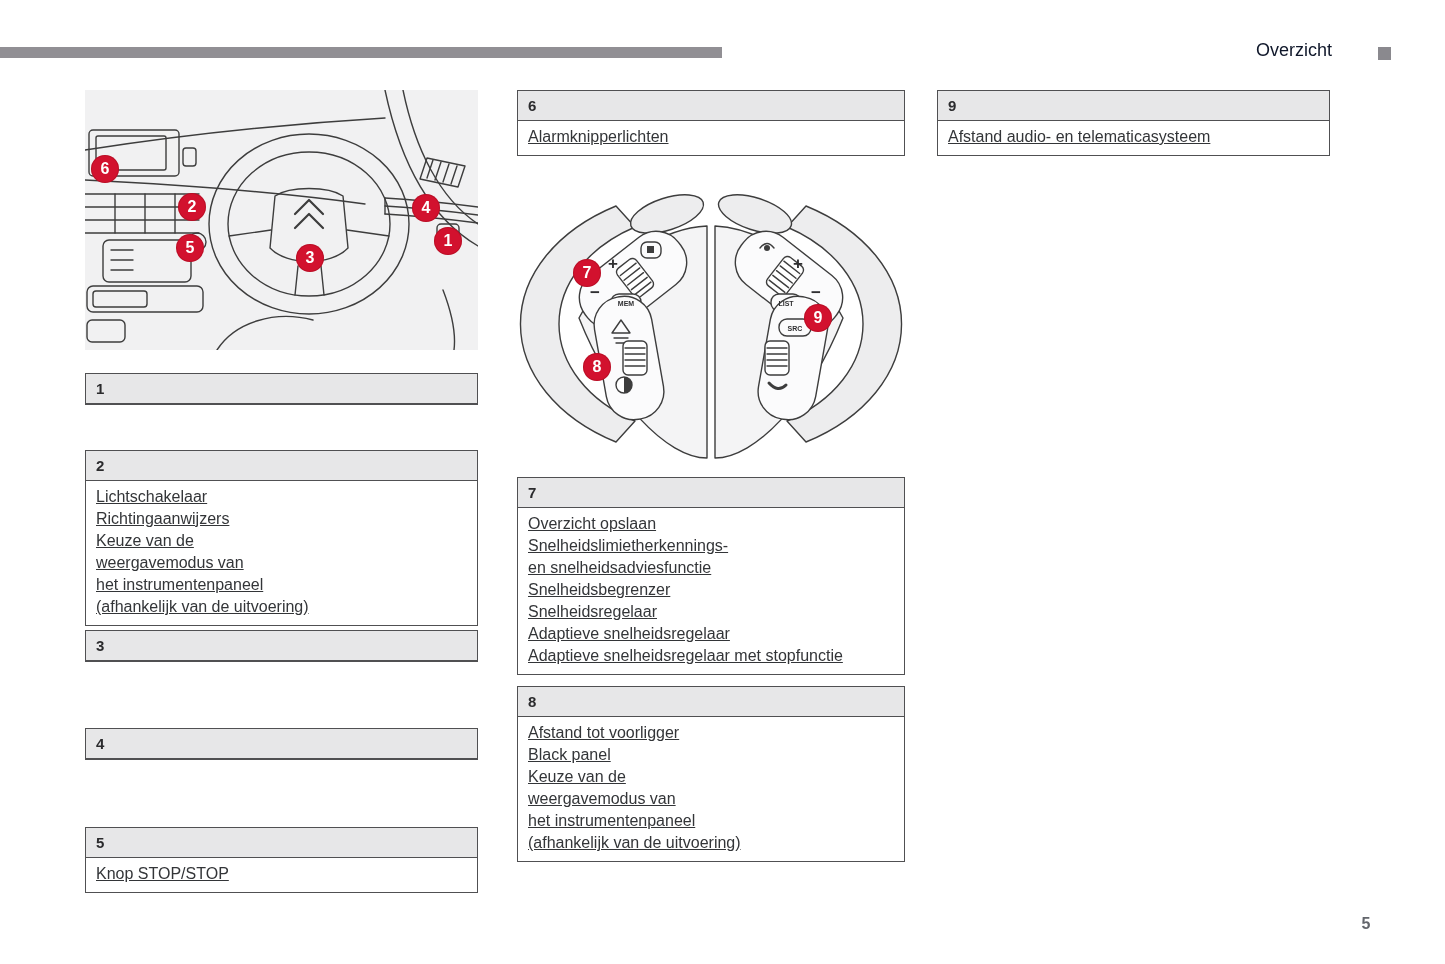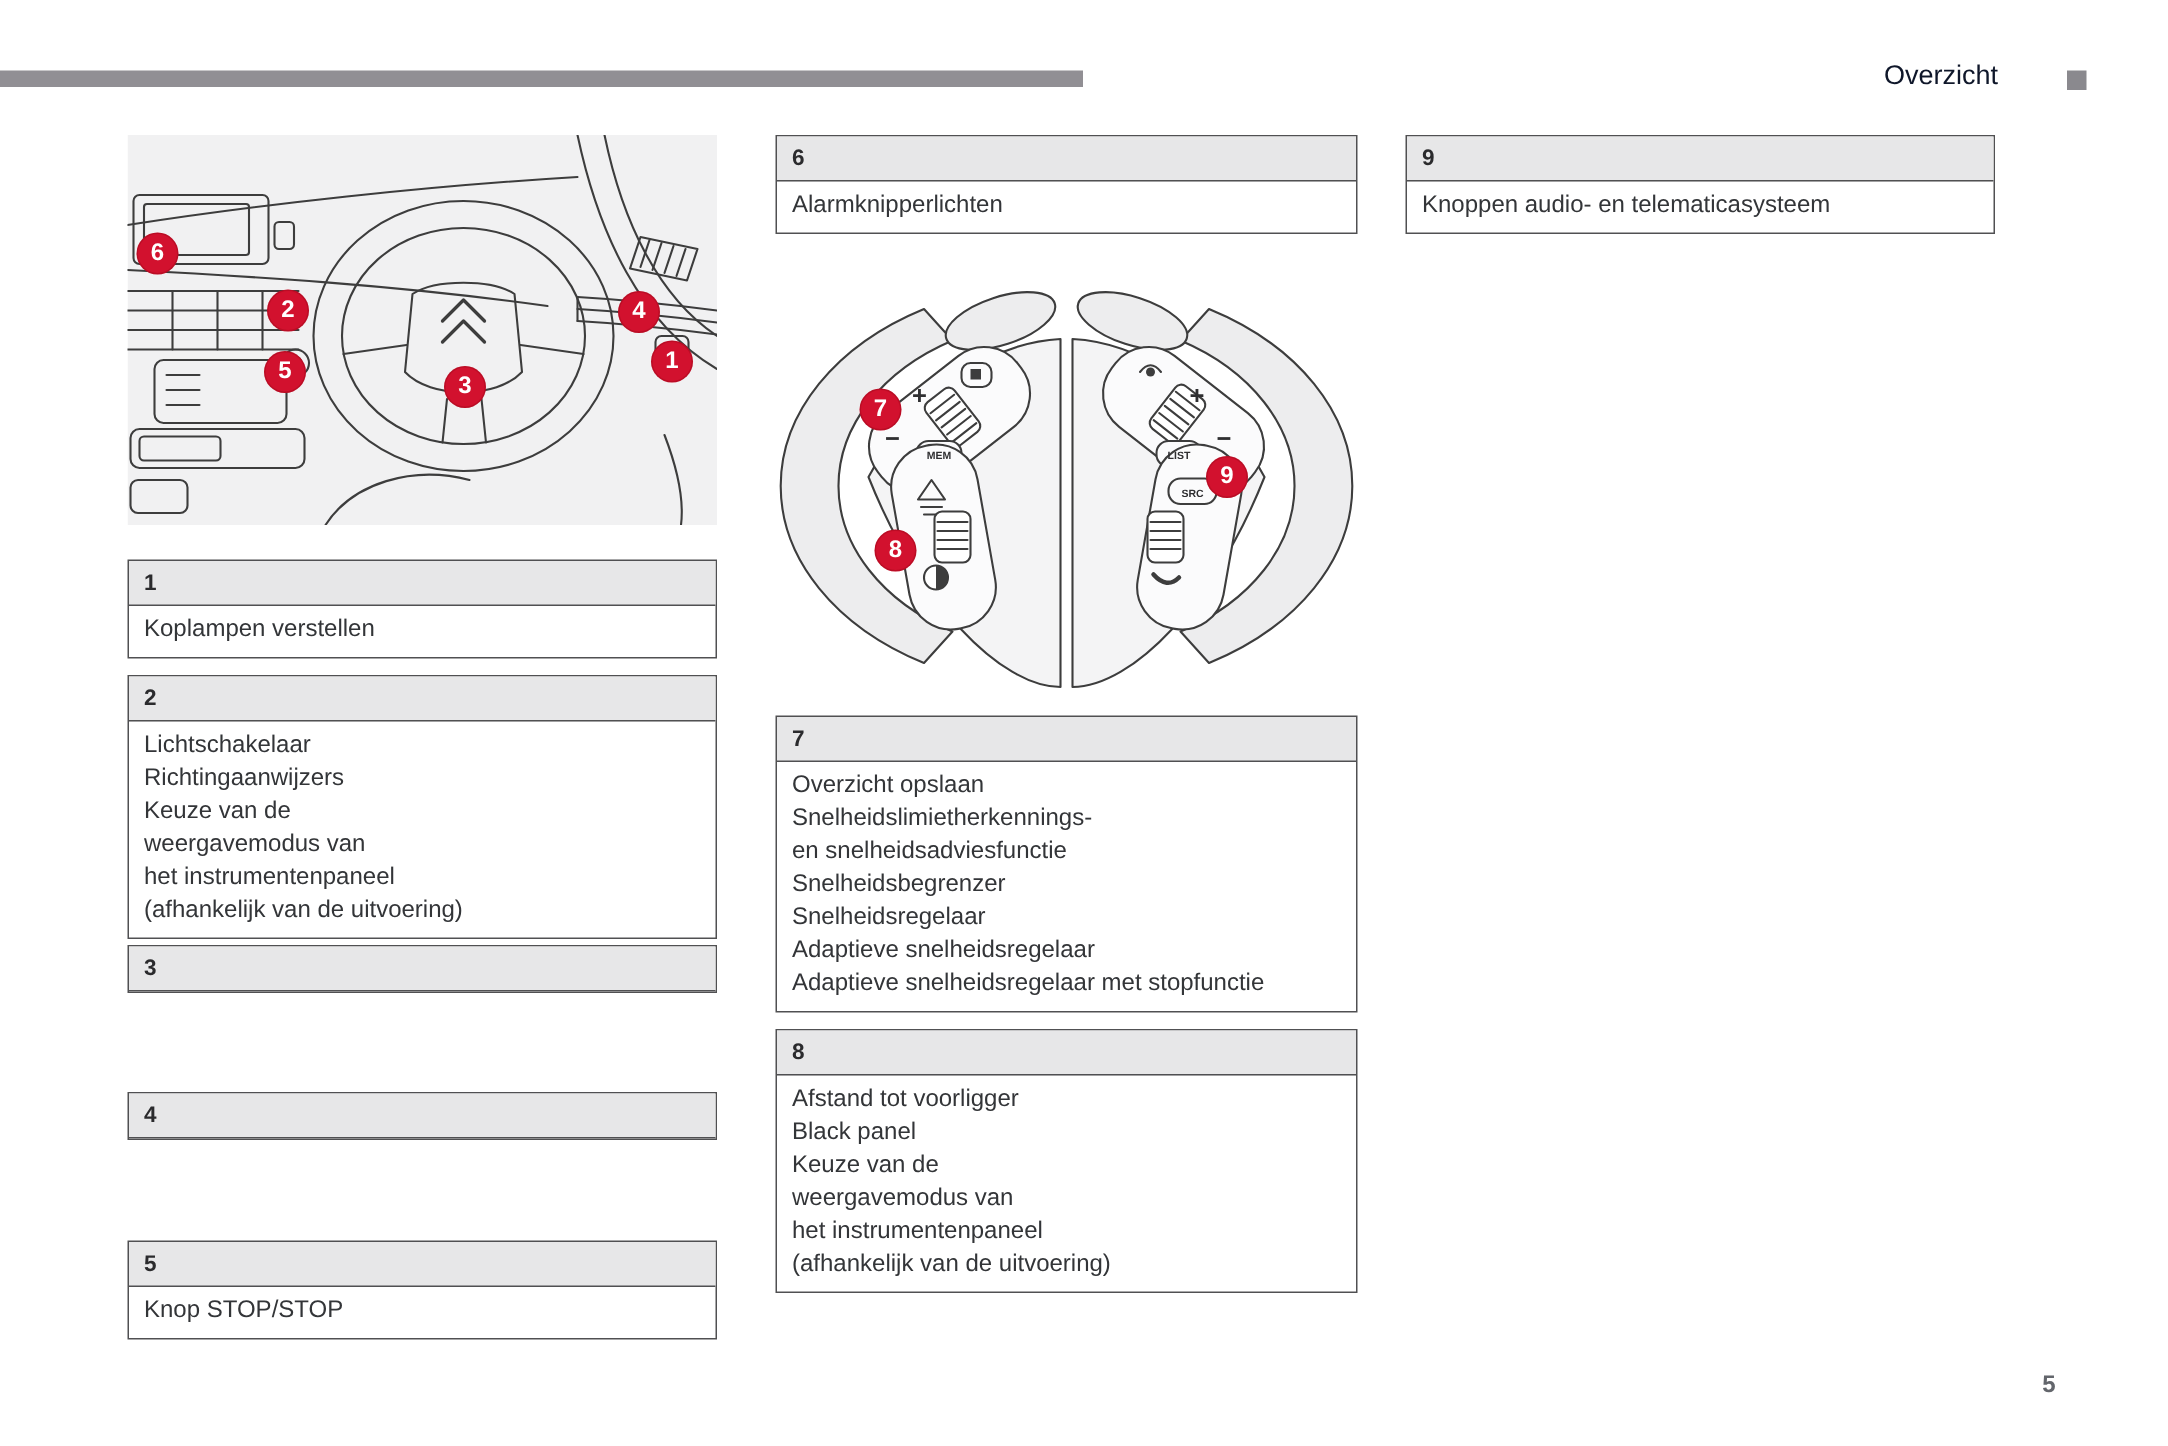--- a/index.html
+++ b/index.html
@@ -9,21 +9,21 @@
   }
   
   .top-rule{position:absolute;left:0;top:47px;width:722px;height:11px;background:#918f94;}
   .section-title{position:absolute;left:1150px;top:40px;width:182px;text-align:right;
     font-size:18px;color:#0f172a;}
   .corner-square{position:absolute;left:1378px;top:47px;width:13px;height:13px;background:#8a898e;}
   
   .tbl{position:absolute;border:1.5px solid #505052;background:#fff;box-sizing:border-box;}
   .tbl .hd{background:#e7e7e8;border-bottom:1.5px solid #505052;font-weight:bold;
     font-size:15px;line-height:19px;padding:5px 10px;color:#2b2b2d;}
-  .tbl .bd{font-size:16px;line-height:22px;padding:5px 10px 7px 10px;white-space:pre-line;color:#333538;}
+  .tbl .bd{font-size:16px;line-height:22px;padding:5px 10px 7px 10px;white-space:pre-line;color:#333538;text-decoration:underline;}
   
   .fig{position:absolute;}
   .fig svg{display:block;}
   .fig svg text{font-family:"Liberation Sans",sans-serif;fill:#2f2f31;}
   
   .co{position:absolute;width:28px;height:28px;border-radius:50%;background:#d2112e;
     color:#fff;font-weight:bold;font-size:16px;line-height:28px;text-align:center;
     box-shadow:0 0 0 1px rgba(120,0,10,.25) inset;}
   .page-num{position:absolute;left:1352px;top:915px;width:28px;text-align:center;
     font-size:16px;font-weight:bold;color:#63666c;}
@@ -107,21 +107,20 @@
   <div class="co" style="left:6px;top:65px;">6</div>
   <div class="co" style="left:93px;top:103px;">2</div>
   <div class="co" style="left:91px;top:144px;">5</div>
   <div class="co" style="left:211px;top:154px;">3</div>
   <div class="co" style="left:327px;top:104px;">4</div>
   <div class="co" style="left:349px;top:137px;">1</div>
 </div>
 
 <div class="tbl" style="left:85px;top:373px;width:393px;">
   <div class="hd">1</div>
-  <div class="bd">Koplampen verstellen</div>
 </div>
 <div class="tbl" style="left:85px;top:450px;width:393px;">
   <div class="hd">2</div>
   <div class="bd">Lichtschakelaar
 Richtingaanwijzers
 Keuze van de
 weergavemodus van
 het instrumentenpaneel
 (afhankelijk van de uitvoering)</div>
 </div>
@@ -245,16 +244,16 @@
   <div class="bd">Afstand tot voorligger
 Black panel
 Keuze van de
 weergavemodus van
 het instrumentenpaneel
 (afhankelijk van de uitvoering)</div>
 </div>
 
 <div class="tbl" style="left:937px;top:90px;width:393px;">
   <div class="hd">9</div>
-  <div class="bd">Knoppen audio- en telematicasysteem</div>
+  <div class="bd">Afstand audio- en telematicasysteem</div>
 </div>
 
 <div class="page-num">5</div>
 
 </body></html>

